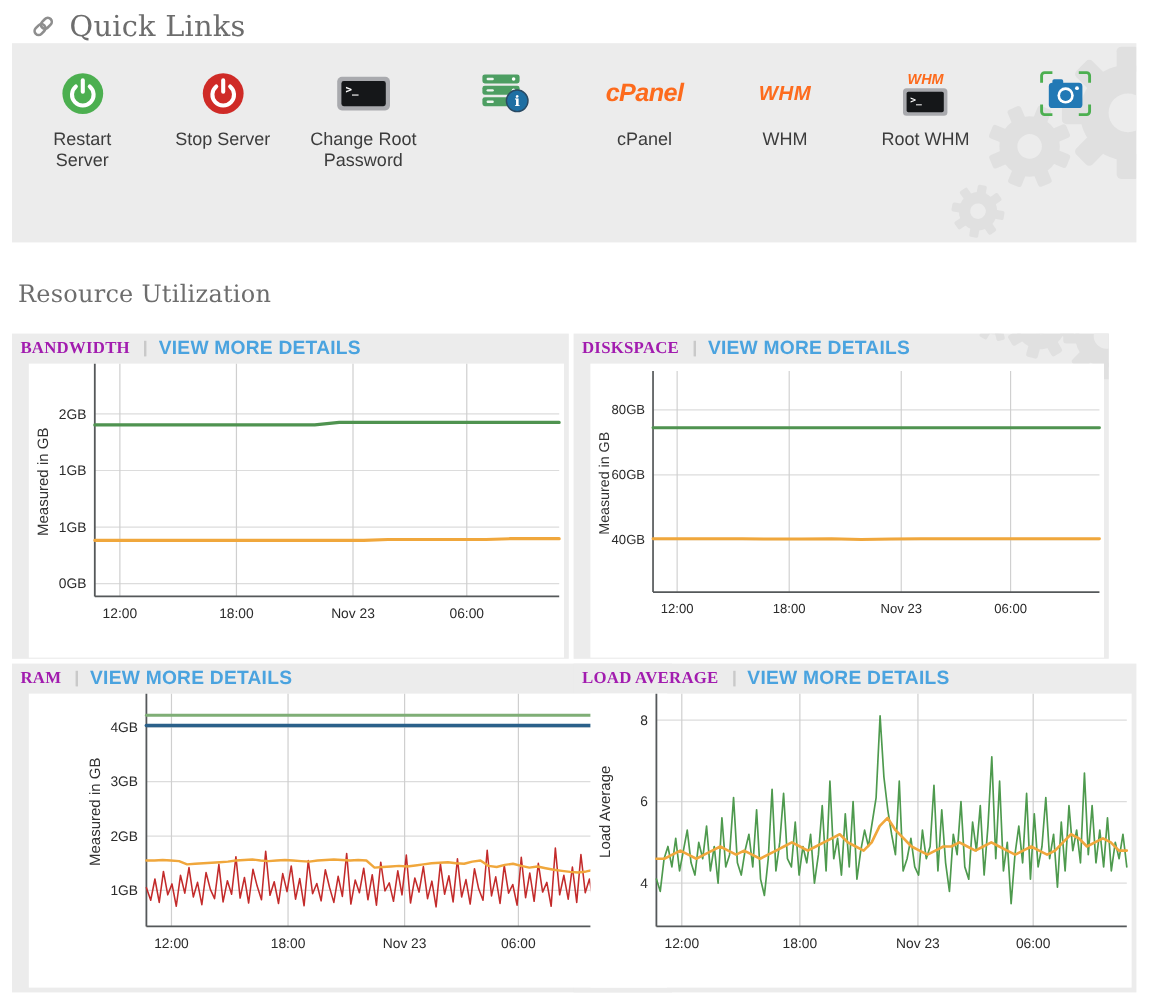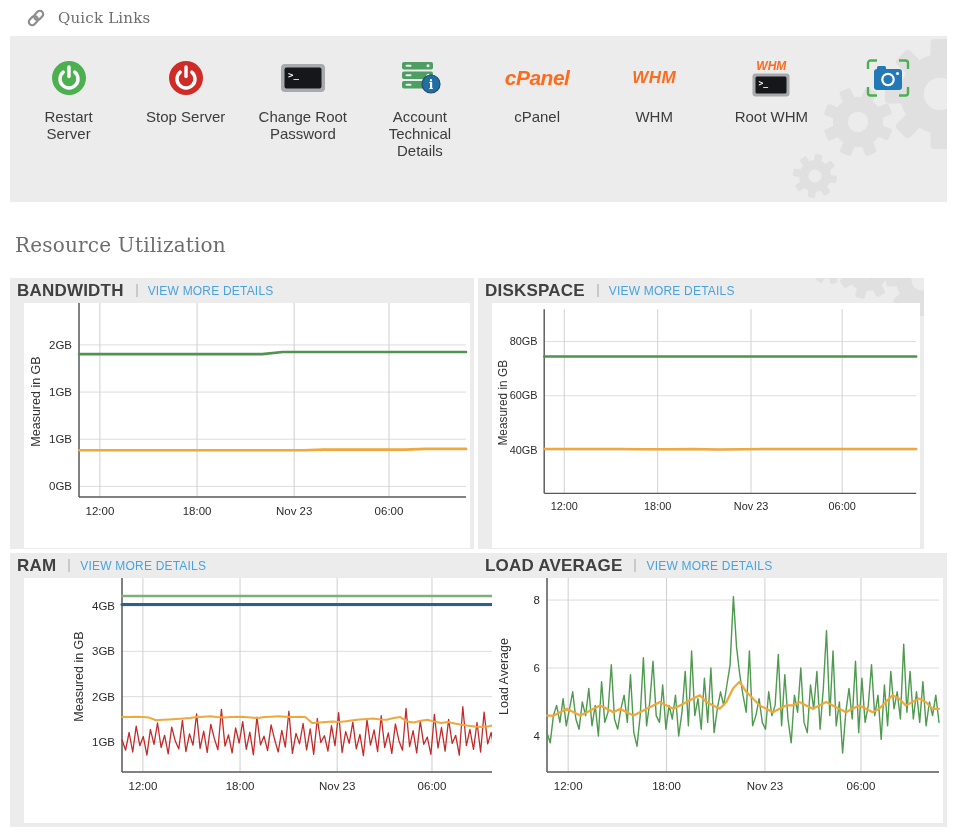--- a/index.html
+++ b/index.html
@@ -1,40 +1,40 @@
 <!DOCTYPE html>
 <html><head>
 <meta charset="utf-8">
 <style>
   html,body{margin:0;padding:0}
   body{width:958px;height:835px;position:relative;background:#fff;font-family:"Liberation Sans",sans-serif;overflow:hidden}
 
   .page-header{position:absolute;top:8px;left:26px;display:flex;align-items:center;gap:12px}
-  .page-header h1{font-family:"DejaVu Serif",serif;font-weight:500;font-size:15px;color:#6d6d6d;margin:0;letter-spacing:.2px}
+  .page-header h1{font-family:"DejaVu Serif",serif;font-weight:500;font-size:24px;color:#6d6d6d;margin:0;letter-spacing:.2px}
 
   .ql-panel{position:absolute;left:10px;top:36px;width:937px;height:166px;background:#ececec;overflow:hidden}
   .ql-grid{position:relative;z-index:1;display:grid;grid-template-columns:repeat(8,1fr);padding-top:19px}
   .ql-item{text-align:center;cursor:pointer}
   .ql-icon{height:46px;display:flex;align-items:center;justify-content:center;flex-direction:column}
   .ql-label{display:block;max-width:96px;margin:7px auto 0;font-size:15px;line-height:17px;color:#3c3c3c}
 
   .gears{position:absolute;pointer-events:none}
 
   .section-title{position:absolute;left:11px;top:229px;margin:4px;font-family:"DejaVu Serif",serif;font-size:20px;font-weight:500;color:#6d6d6d;letter-spacing:.2px}
 
   .chart-panel{position:absolute;background:#ececec;overflow:hidden}
   #panel-bandwidth{left:10px;top:278px;width:464px;height:271px}
   #panel-diskspace{left:478px;top:278px;width:446px;height:271px}
   #panel-ram{left:10px;top:553px;width:550px;height:274px}
   #panel-load{left:478px;top:553px;width:469px;height:274px}
 
   .chart-head{position:relative;z-index:2;height:25px;display:flex;align-items:center;padding-left:7px}
-  .chart-title{font-family:Liberation Sans, sans-serif;font-weight:bold;font-size:17px;color:#404040;letter-spacing:.2px}
+  .chart-title{font-family:Liberation Serif, serif;font-weight:bold;font-size:14px;color:#a21caf;letter-spacing:.2px}
   .head-sep{width:2px;height:13px;background:#c9c9c9;margin:0 10px 0 12px}
-  .view-more{font-size:12px;font-weight:normal;color:#4aa3df;letter-spacing:.2px;text-decoration:none;cursor:pointer}
+  .view-more{font-size:16px;font-weight:bold;color:#4aa3df;letter-spacing:.2px;text-decoration:none;cursor:pointer}
 
   .chart-box{position:absolute;z-index:1;left:14px;right:4px;top:25px;height:245px;background:#fff}
   .chart-canvas{width:100%;height:100%;display:block}
   .tick{font-family:"Liberation Sans",sans-serif;font-size:11.5px;fill:#2b2b2b}
   .ylabel{font-family:"Liberation Sans",sans-serif;font-size:12.5px;fill:#333}
 
   .logo-cpanel{font-style:italic;font-weight:bold;font-size:21px;color:#fd6b1d;letter-spacing:-.5px}
   .logo-whm{font-style:italic;font-weight:bold;font-size:17px;color:#fd6b1d;letter-spacing:.5px}
   .logo-whm-small{font-style:italic;font-weight:bold;font-size:12px;line-height:13px;color:#fd6b1d;display:block}
 </style>
@@ -117,21 +117,20 @@
           <rect x="4" y="21" width="31" height="7.5" rx="2" fill="#4d9e62"></rect>
           <rect x="7.5" y="4.8" width="6" height="2" rx="1" fill="#fff" opacity=".9"></rect>
           <rect x="7.5" y="14.3" width="6" height="2" rx="1" fill="#fff" opacity=".9"></rect>
           <rect x="7.5" y="23.8" width="6" height="2" rx="1" fill="#fff" opacity=".9"></rect>
           <circle cx="30" cy="5.8" r="1.5" fill="#fff"></circle>
           <circle cx="30" cy="15.3" r="1.5" fill="#fff"></circle>
           <circle cx="33" cy="24" r="9" fill="#1e6fa3" stroke="#2a4a63" stroke-width="1.2"></circle>
           <text x="33" y="28.5" text-anchor="middle" font-family="DejaVu Serif, serif" font-size="12" font-weight="bold" fill="#fff">i</text>
         </svg>
       </span>
-      <span class="ql-label">Account Technical Details</span>
     </div>
 
     <div class="ql-item">
       <span class="ql-icon">
         <span class="logo-cpanel">cPanel</span>
       </span>
       <span class="ql-label">cPanel</span>
     </div>
 
     <div class="ql-item">

